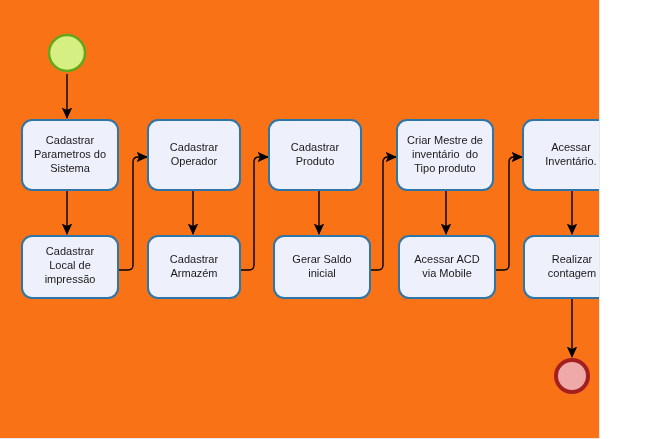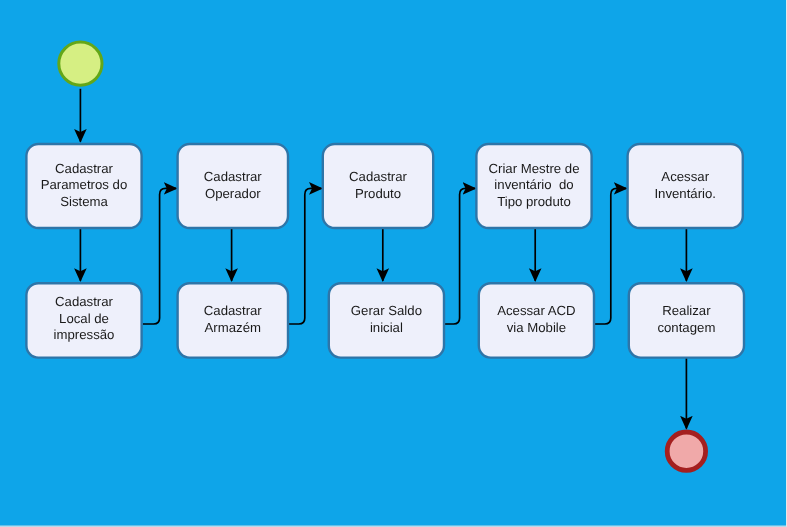--- a/index.html
+++ b/index.html
@@ -6,23 +6,23 @@
   html, body {
     margin: 0;
     padding: 0;
     background: #ffffff;
   }
   body {
     font-family: "Liberation Sans", sans-serif;
   }
   #canvas {
     position: relative;
-    width: 656px;
+    width: 600px;
     height: 439px;
-    background: #0ea5e9;
+    background: #f97316;
     box-sizing: border-box;
     border-right: 1px solid #e8e8e8;
     border-bottom: 1px solid #e8e8e8;
     overflow: hidden;
   }
   #flow-svg {
     position: absolute;
     left: 0;
     top: 0;
     width: 656px;

